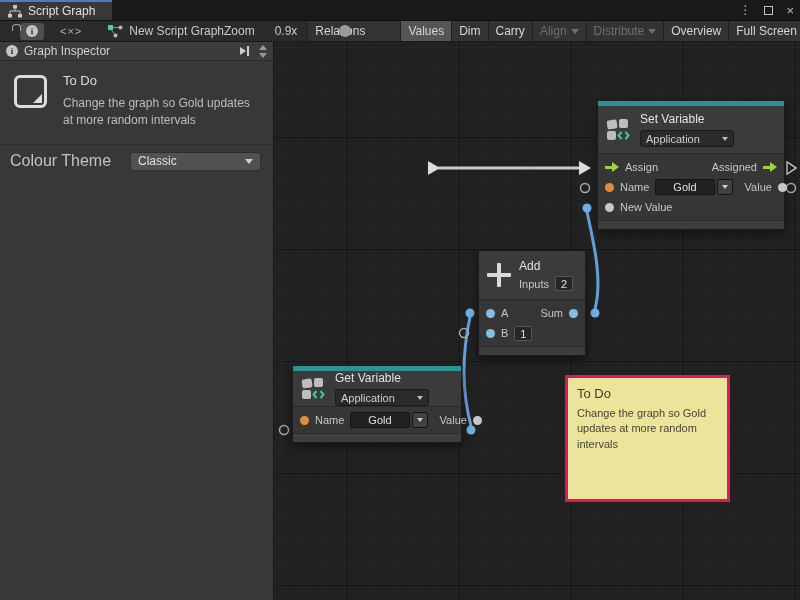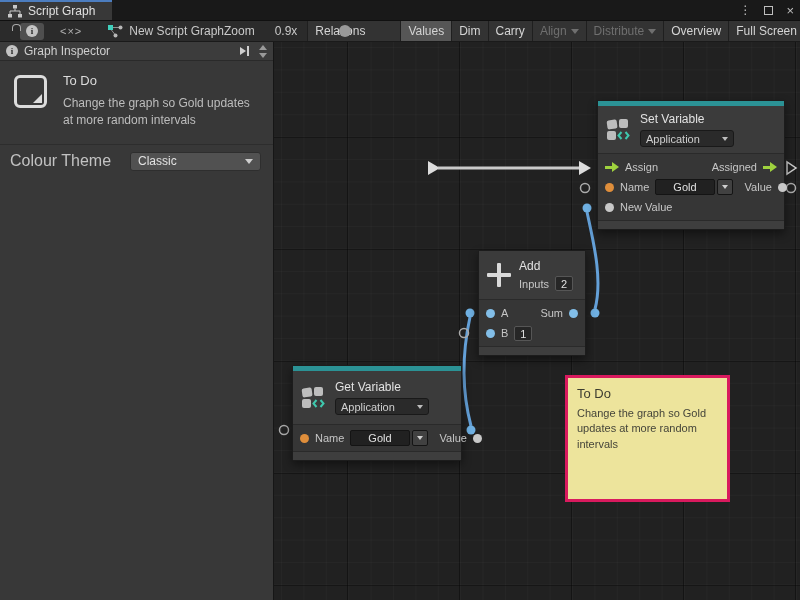--- a/index.html
+++ b/index.html
@@ -324,21 +324,21 @@
             <span class="dot blue"></span>
             <span>B</span>
             <span class="val-box">1</span>
           </div>
         </div>
         <div class="node-footer"></div>
       </div>
 
       <div class="node" style="left:18px; top:323px; width:170px;">
         <div class="strip teal"></div>
-        <div class="node-header" style="padding:9px 8px;">
+        <div class="node-header" style="padding:0 8px;">
           <svg width="26" height="23" viewBox="0 0 26 23">
             <rect x="1" y="2" width="10" height="9" rx="2" fill="#BDBDBD" transform="rotate(-8 6 6)"></rect>
             <rect x="13" y="1" width="9" height="9" rx="2" fill="#BDBDBD"></rect>
             <rect x="1" y="13" width="9" height="9" rx="2" fill="#BDBDBD"></rect>
             <polyline points="15.5,14 12.5,17.5 15.5,21" stroke="#3FC8AE" fill="none" stroke-width="2"></polyline>
             <polyline points="19.5,14 22.5,17.5 19.5,21" stroke="#3FC8AE" fill="none" stroke-width="2"></polyline>
           </svg>
           <div>
             <div class="node-title">Get Variable</div>
             <div class="scope-select">

